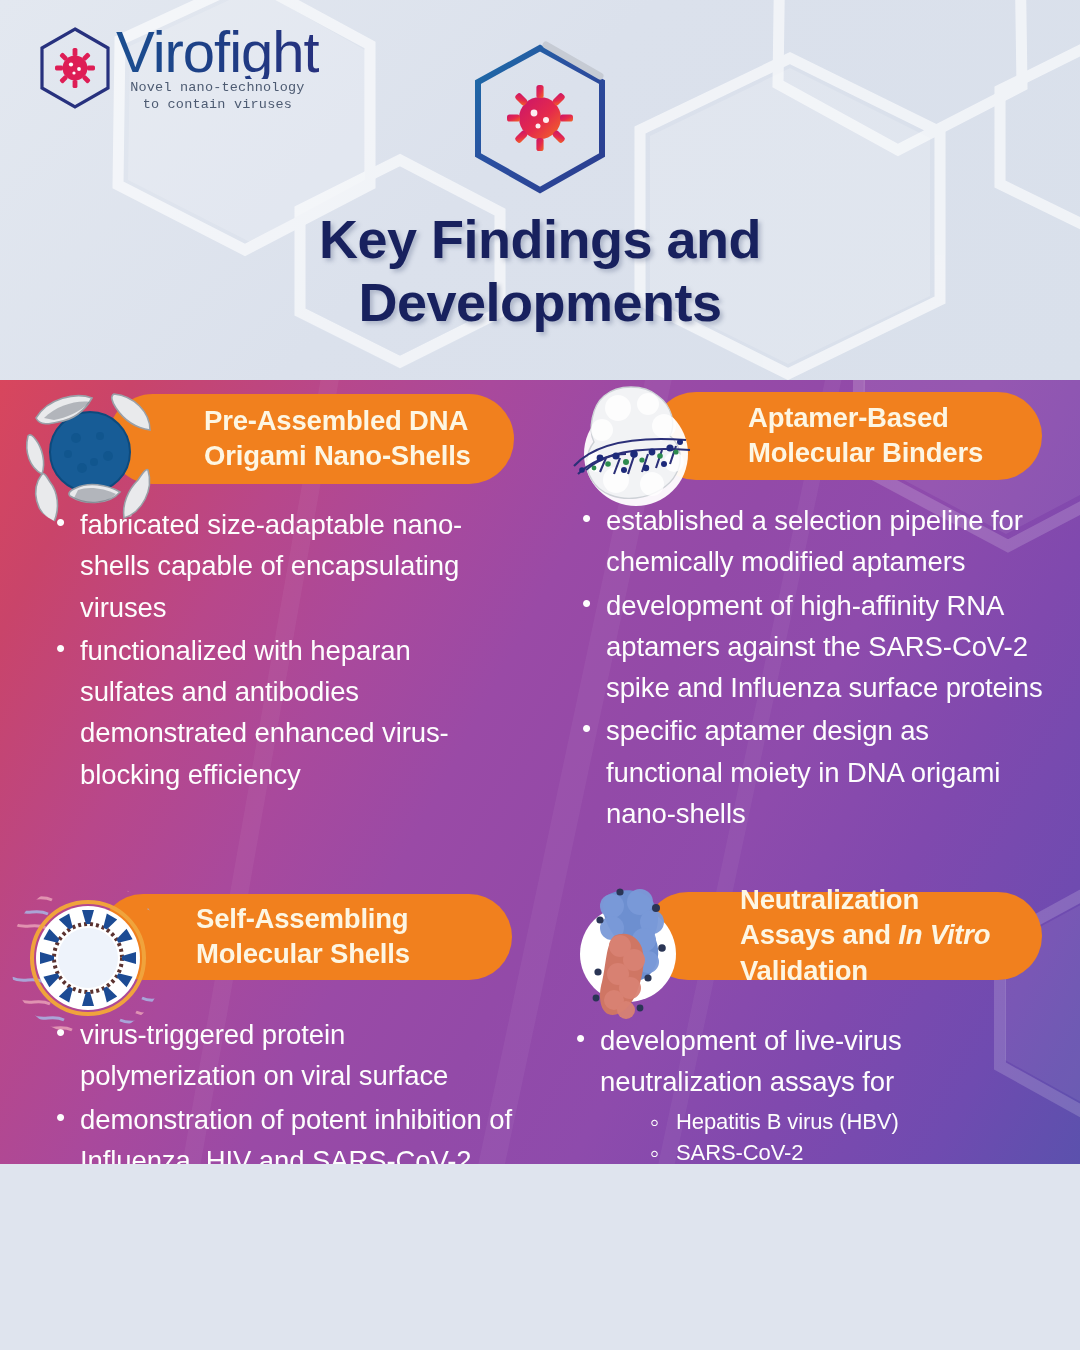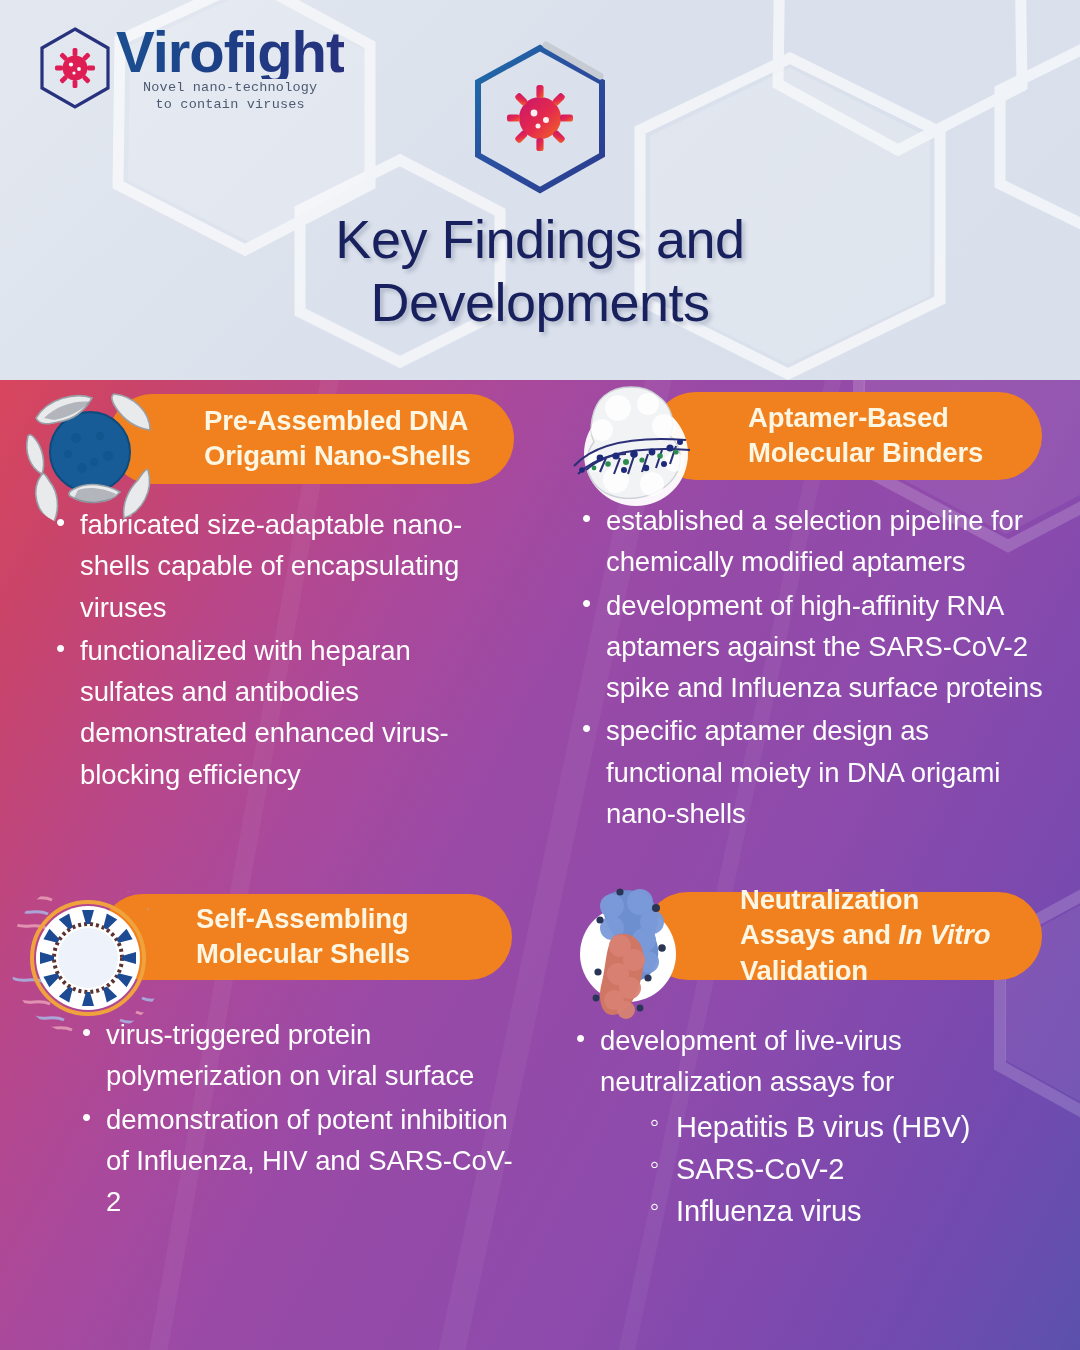--- a/index.html
+++ b/index.html
@@ -23,45 +23,45 @@
 
   .logo-wrap {
     position:absolute;
     left:36px; top:24px;
     display:flex; align-items:center; gap:6px;
     z-index:5;
   }
   .logo-hex { position:relative; width:78px; height:86px; flex:none; }
   .logo-text-col { display:flex; flex-direction:column; align-items:center; margin-left:-4px; }
   .logo-word {
-    font-size:58px; font-weight:bold; letter-spacing:-1px;
+    font-size:58px; font-weight:normal; letter-spacing:-1px;
     background:linear-gradient(90deg,#1b4f91 0%,#1d3f86 45%,#27317e 100%);
     -webkit-background-clip:text; background-clip:text; color:transparent;
     line-height:.95;
   }
   .logo-tag {
     font-size:13.5px; color:#4d5b72; line-height:1.25; text-align:center;
     margin-top:1px; letter-spacing:.2px;font-family:Liberation Mono, monospace;
   }
 
   .title-hex { position:absolute; left:467px; top:40px; width:146px; height:160px; z-index:5; }
 
   .page-title {
     position:absolute; left:0; right:0; top:208px;
     text-align:center;
-    font-size:54px; font-weight:normal; color:#18215e;
+    font-size:54px; font-weight:bold; color:#18215e;
     line-height:1.16; letter-spacing:-.5px;
     text-shadow:3px 3px 4px rgba(120,130,160,.45);
     z-index:5;
   }
 
   
   .bodywrap {
     position:relative;
-    width:1080px; height:970px;
+    width:1080px; height:784px;
     background:
       linear-gradient(118deg,
         #d8465d 0%,
         #c9446a 9%,
         #b8478a 22%,
         #a9499c 33%,
         #9a4aa6 44%,
         #934aa8 55%,
         #8e4bac 66%,
         #8049ae 78%,
@@ -116,31 +116,31 @@
     margin-bottom:2px;
     letter-spacing:-.1px;
   }
   ul.bullets > li::before {
     content:"•";
     position:absolute; left:10px; top:-1px;
     font-size:26px;
   }
   ul.sub { list-style:none; margin-top:3px; padding-left:44px; }
   ul.sub > li {
-    position:relative; color:#fdfdfd; font-size:29px; line-height:1.45;
+    position:relative; color:#fdfdfd; font-size:22px; line-height:1.45;
     padding-left:32px; letter-spacing:-.1px;
   }
   ul.sub > li::before {
     content:"◦";
     position:absolute; left:6px; top:-2px; font-size:26px;
   }
 
   .c1 ul.bullets { padding:0 42px 0 46px; }
   .c2 ul.bullets { padding:0 27px 0 20px; margin-top:8px; }
-  .c3 ul.bullets { padding:0 30px 0 72px; margin-top:22px; }
+  .c3 ul.bullets { padding:0 30px 0 46px; margin-top:22px; }
   .c4 ul.bullets { padding:0 20px 0 14px; margin-top:28px; }
 
   
   .footer {
     position:relative;
     width:1080px; height:0;
   }
 </style>
 </head>
 <body>

